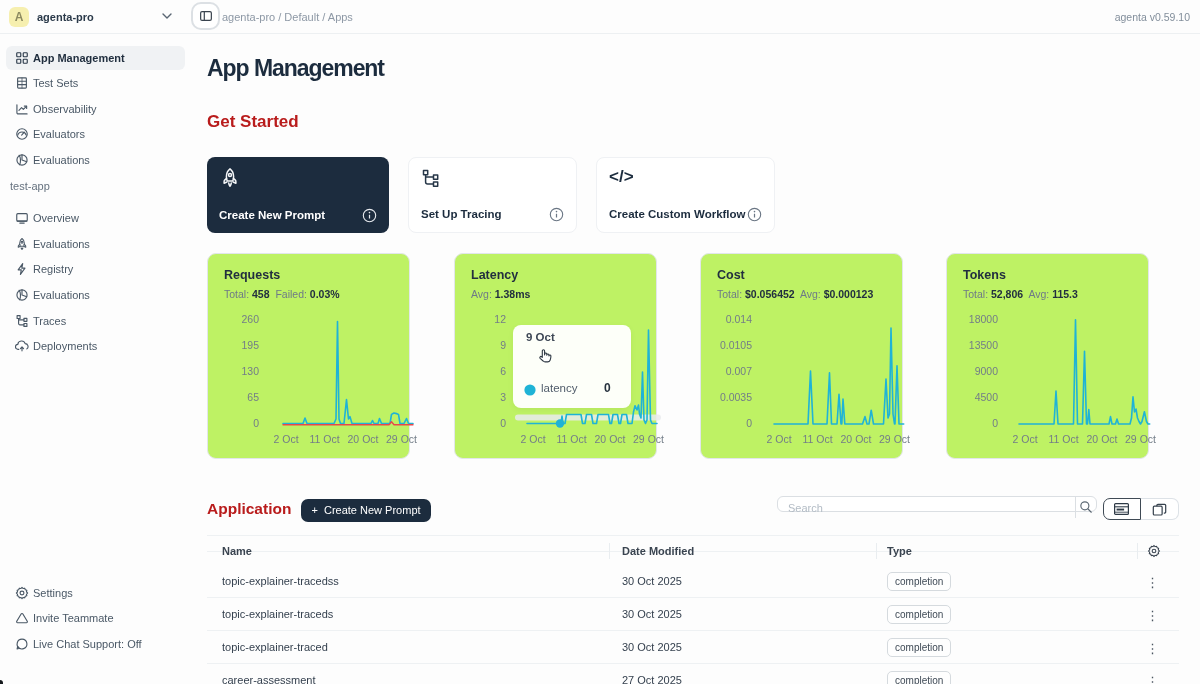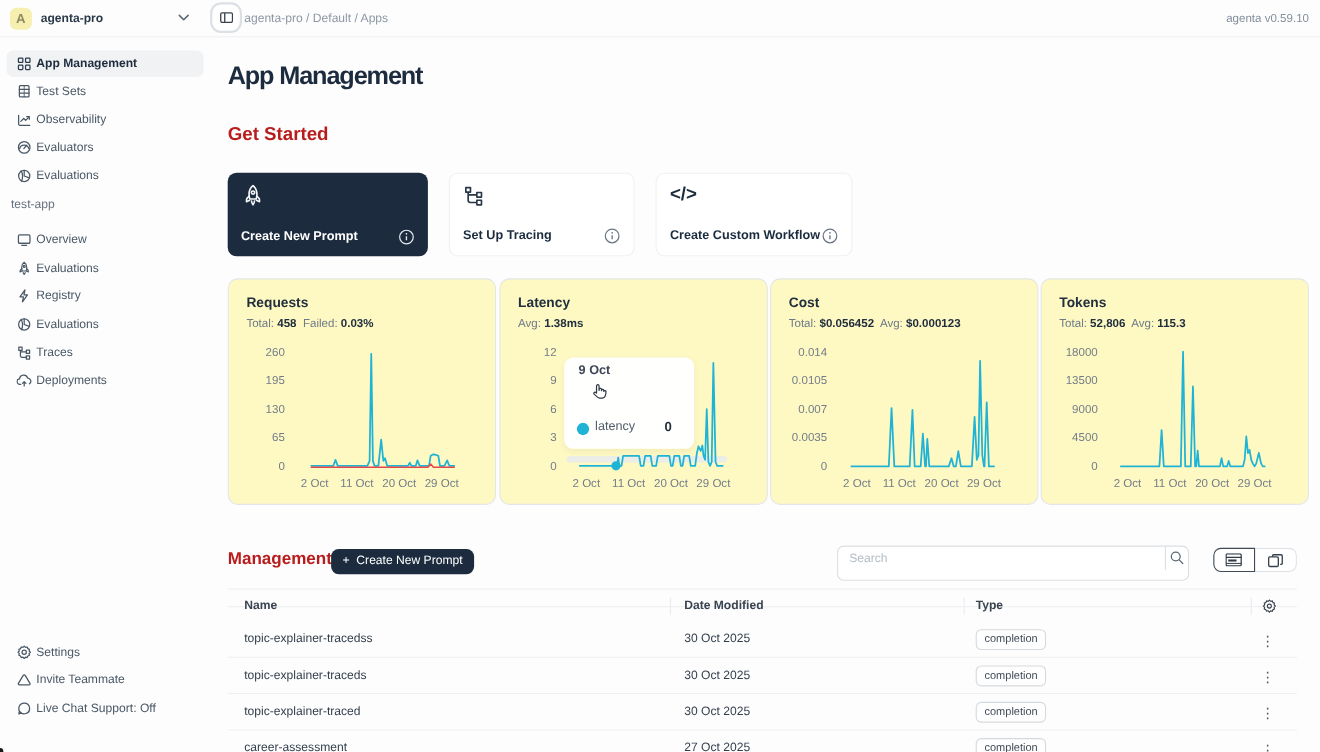--- a/index.html
+++ b/index.html
@@ -32,30 +32,30 @@
   
   .gcard { position:absolute; top:123px; height:76px; border-radius:8px; }
   .gcard .glabel { position:absolute; left:12px; bottom:12px; font-size:11.5px; font-weight:700; }
   .gcard .ginfo { position:absolute; right:12px; bottom:10px; }
   .gcard .gicon { position:absolute; left:12px; top:10px; }
   #gc1 { left:14px; width:182px; background:#1c2c3e; color:#fff; }
   #gc2 { left:215px; width:169px; background:#fff; border:1px solid #eff1f4; color:#1c2c3e; }
   #gc3 { left:403px; width:179px; background:#fff; border:1px solid #eff1f4; color:#1c2c3e; }
 
   
-  .scard { position:absolute; top:219px; width:244px; height:206px; background:#fef9c3; border:1px solid #e2e6ea; border-radius:9px; }
+  .scard { position:absolute; top:219px; width:203px; height:206px; background:#bef264; border:1px solid #e2e6ea; border-radius:9px; }
   .scard .st { position:absolute; left:16px; top:14px; font-size:12.5px; font-weight:700; color:#222f3f; }
   .scard .ss { position:absolute; left:16px; top:34px; font-size:10.5px; color:#6e7a87; }
   .scard .ss b { color:#222f3f; }
   #sc1 { left:14px; } #sc2 { left:261px; } #sc3 { left:507px; } #sc4 { left:753px;text-align:right; }
   .chart { position:absolute; left:0; top:52px; }
 
   
   #appbtn { position:absolute; left:108px; top:465px; width:130px; height:23px; background:#1c2c3e; border-radius:7px; color:#fff; font-size:11px; text-align:center; line-height:23px; }
-  #search { position:absolute; left:568px; top:462px; width:320px; height:32px; border:1px solid #dbdfe3; border-radius:6px; background:#fff; }
+  #search { position:absolute; left:584px; top:462px; width:320px; height:16px; border:1px solid #dbdfe3; border-radius:6px; background:#fff; }
   #search .ph { position:absolute; left:10px; top:5px; font-size:11px; color:#b3bcc5; }
   #search .sbtn { position:absolute; right:0; top:0; width:21px; height:21px; border-left:1px solid #dbdfe3; }
   #seg { position:absolute; left:910px; top:464px; width:76px; height:22px; }
   #seg .l { position:absolute; left:0; top:0; width:38px; height:22px; border:1.5px solid #3f4a55; border-radius:7px 0 0 7px; background:#fff; z-index:2; }
   #seg .r { position:absolute; left:38px; top:0; width:38px; height:22px; border:1px solid #dde2e7; border-left:none; border-radius:0 7px 7px 0; background:#fff; }
 
   
   #table { position:absolute; left:14px; top:501px; width:972px; }
   .trow { position:absolute; left:0; width:972px; font-size:11px; color:#333f4d; }
   .thead { height:17px; border-top:1px solid #eef1f3; border-bottom:1px solid #eef1f3; font-weight:700; color:#3a4450; }
@@ -320,21 +320,21 @@
 <text x="51" y="121.2" text-anchor="end" font-size="10.5" fill="#737d88" font-family="Liberation Sans">0</text>
 <text x="78.0" y="136.5" text-anchor="middle" font-size="10.5" fill="#737d88" font-family="Liberation Sans">2 Oct</text>
 <text x="116.5" y="136.5" text-anchor="middle" font-size="10.5" fill="#737d88" font-family="Liberation Sans">11 Oct</text>
 <text x="155.0" y="136.5" text-anchor="middle" font-size="10.5" fill="#737d88" font-family="Liberation Sans">20 Oct</text>
 <text x="193.5" y="136.5" text-anchor="middle" font-size="10.5" fill="#737d88" font-family="Liberation Sans">29 Oct</text>
 
 <polyline points="72,118 106,118 107,118 109,85 111,118 126.5,118 128.5,13.7 130.5,118 135.5,118 137.5,45.3 139.5,118 140.5,118 141.8,103.6 143,118 162,118 163.5,110.6 165,118 168.5,118 170,113 171.5,118 183,118 184.5,112 186,90.8 187.5,106 189,103 190.5,112 192,115.5 193.5,118 195,115.5 197.4,105.7 199.5,115.5 201,118 202.7,118" fill="none" stroke="#1fb3d6" stroke-width="1.6" stroke-linejoin="round" stroke-linecap="round"></polyline>
 </svg>
   </div>
 
-  <div class="h2" style="top:466px; font-size:15.5px;">Management</div>
+  <div class="h2" style="top:466px; font-size:15.5px;">Application</div>
   <div id="appbtn">+ &nbsp;Create New Prompt</div>
   <div id="search">
     <div class="ph">Search</div>
     <div class="sbtn">
         <svg width="14" height="14" viewBox="0 0 16 16" style="margin:3px 0 0 3px;">
           <circle cx="6.7" cy="6.7" r="4.6" fill="none" stroke="#5b6772" stroke-width="1.3"></circle>
           <line x1="10.3" y1="10.3" x2="14" y2="14" stroke="#5b6772" stroke-width="1.3" stroke-linecap="round"></line>
         </svg>
       </div>
   </div>

